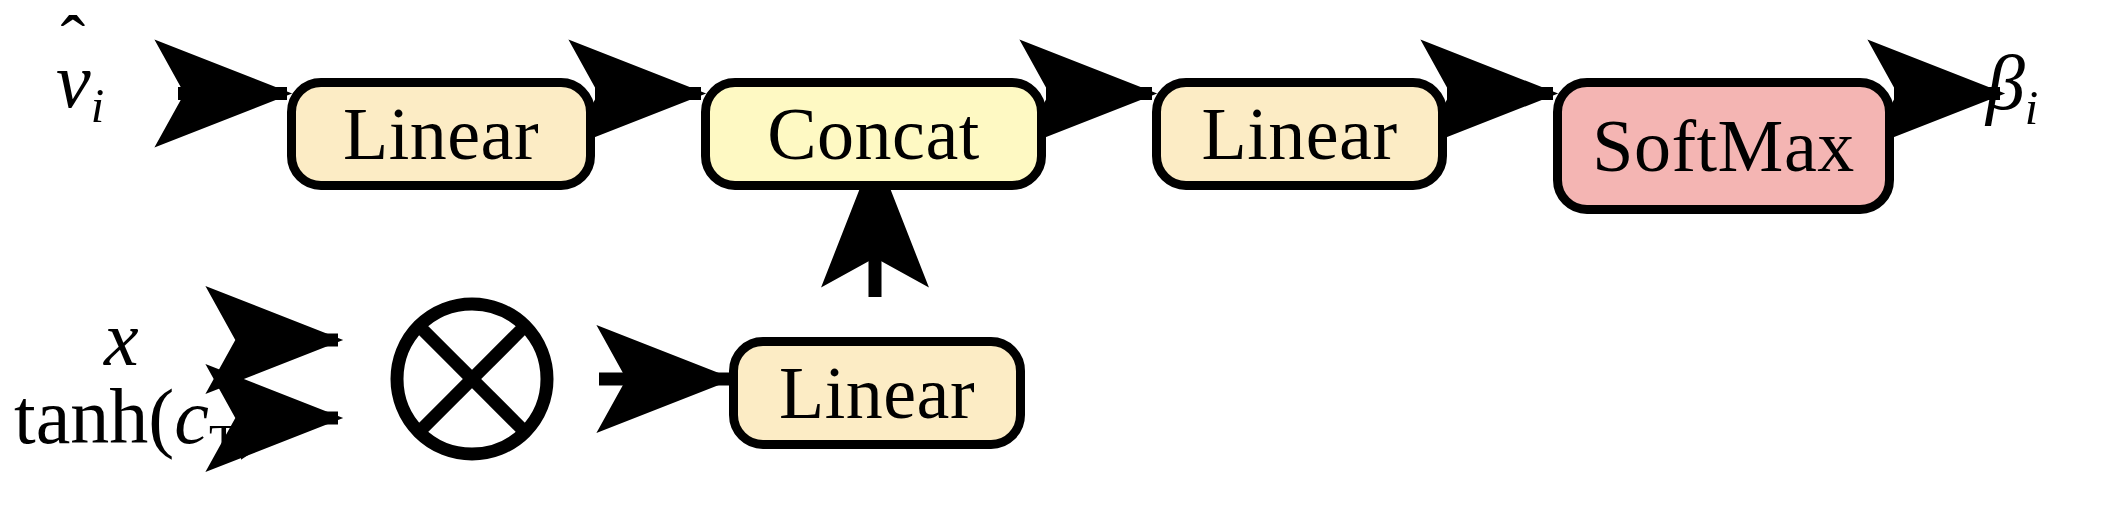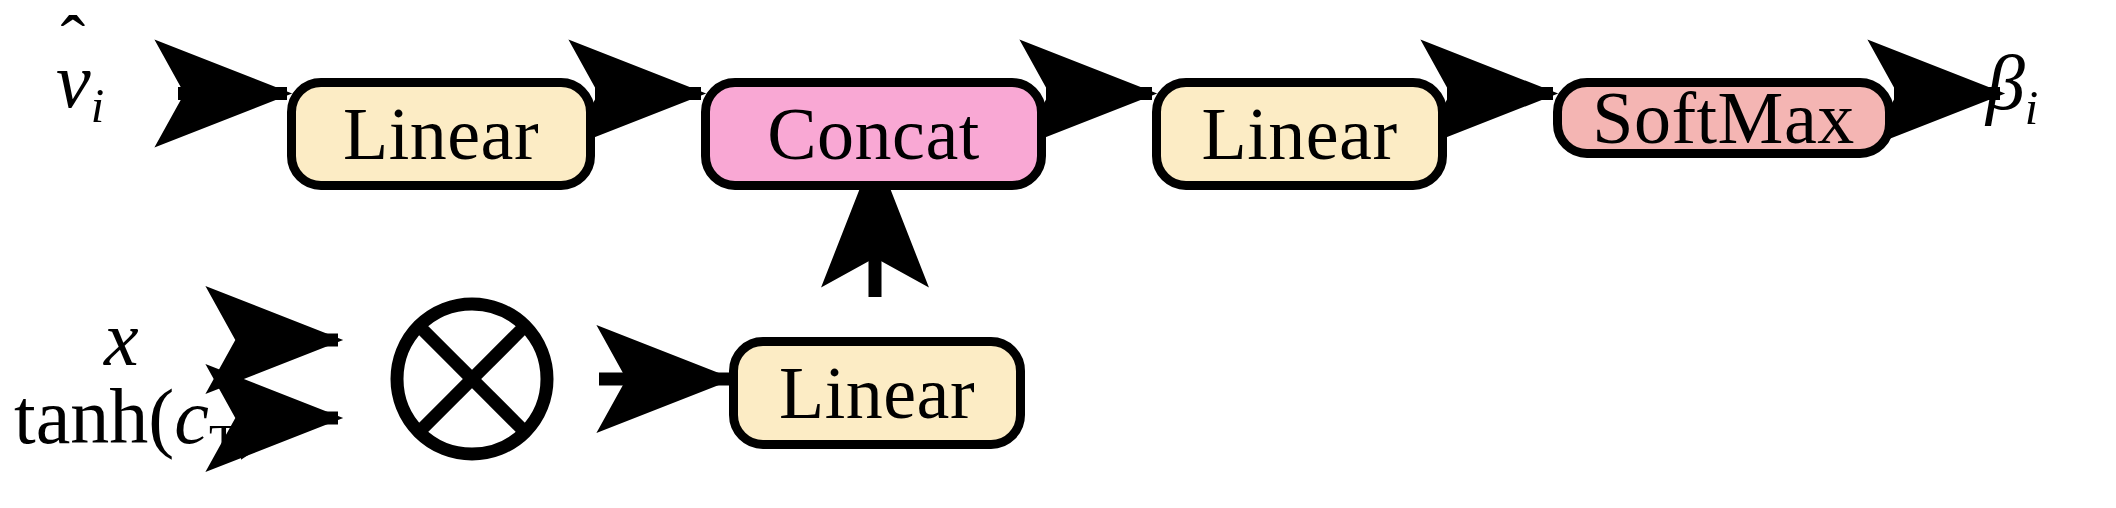--- a/index.html
+++ b/index.html
@@ -129,29 +129,29 @@
   </div>
 
   <div class="math-label" style="left:1986px; top:44px; font-size:78px;">
     <span class="mi">β</span><span class="sub">i</span>
   </div>
 
   <div class="node-box" style="left:287px; top:38px; width:308px; height:112px; background:#FCECC5;">
     <span class="node-label">Linear</span>
   </div>
 
-  <div class="node-box" style="left:701px; top:38px; width:345px; height:112px; background:#f9a8d4;">
+  <div class="node-box" style="left:701px; top:38px; width:345px; height:112px; background:#fef9c3;">
     <span class="node-label">Concat</span>
   </div>
 
   <div class="node-box" style="left:1152px; top:38px; width:295px; height:112px; background:#FCECC5;">
     <span class="node-label">Linear</span>
   </div>
 
-  <div class="node-box" style="left:1553px; top:38px; width:341px; height:80px; background:#F4B5B3;">
+  <div class="node-box" style="left:1553px; top:38px; width:341px; height:136px; background:#F4B5B3;">
     <span class="node-label">SoftMax</span>
   </div>
 
   <div class="node-box" style="left:729px; top:297px; width:296px; height:112px; background:#FCECC5;">
     <span class="node-label">Linear</span>
   </div>
 
 </div>
 
 </body></html>

